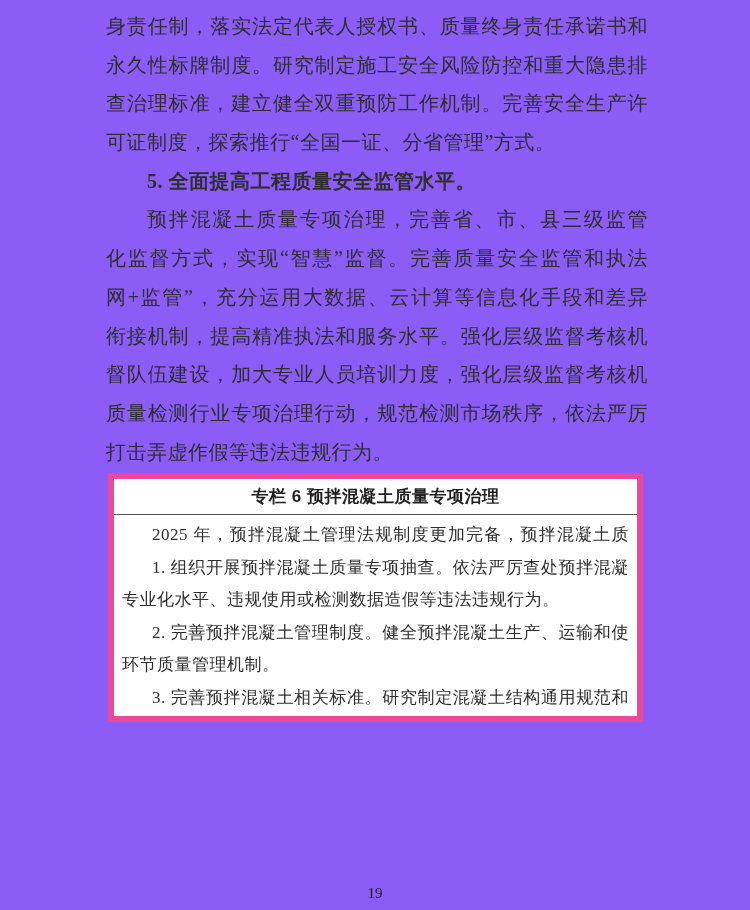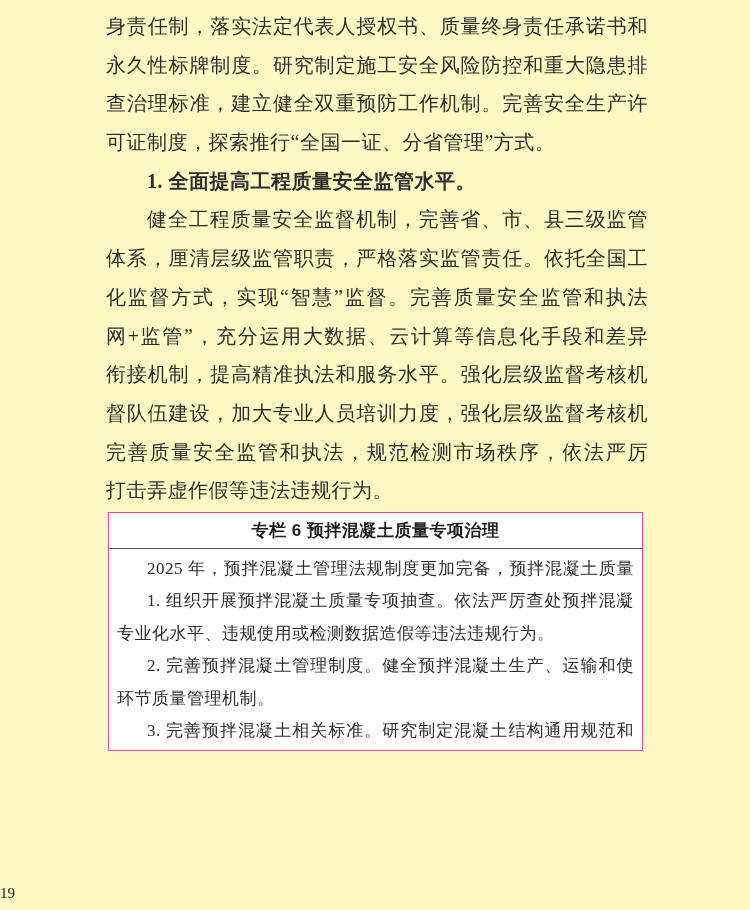--- a/index.html
+++ b/index.html
@@ -1,81 +1,80 @@
 <!DOCTYPE html>
 <html><head>
 <meta charset="utf-8">
 <style>
   html,body { margin:0; padding:0; background:#ffffff; }
   body {
     width:750px; height:910px;
     font-family:"Liberation Serif","DejaVu Serif",serif;
     color:#2e2e2e;
   }
-  .page { position:relative; width:750px; height:910px; overflow:hidden; background:#fef9c3; }
+  .page { position:relative; width:750px; height:910px; overflow:hidden; background:#8b5cf6; }
   .content { position:absolute; left:106px; top:7px; width:542px; }
 
   
   .mline {
     font-size:20px; line-height:38.7px; height:38.7px;
     letter-spacing:0.5px; text-align:justify; overflow:hidden;
     white-space:nowrap;
   }
   .mline.jfy { text-align-last:justify; white-space:normal; }
   .mline.indent { padding-left:41px; }
   .mline.bold { font-weight:bold; }
 
   
   .box {
     margin-left:2px; margin-top:2px; width:535px;
-    border:1px solid #ec4899; box-sizing:border-box; background:#ffffff;
+    border:6px solid #ec4899; box-sizing:border-box; background:#ffffff;
   }
   .box-title {
     height:35px; line-height:35px; text-align:center;
     font-weight:bold; font-size:17px; letter-spacing:0.5px;
     border-bottom:1px solid #565656;
     font-family:"Liberation Sans","DejaVu Sans",sans-serif;
     color:#1f1f1f;
   }
   .box-body { padding:4px 8px 2px 8px; }
   .bline {
     font-size:17px; line-height:32.5px; height:32.5px;
     letter-spacing:0.5px; text-align:justify; overflow:hidden;
     white-space:nowrap;
     font-family:Liberation Serif, serif;
   }
   .bline.jfy { text-align-last:justify; white-space:normal; }
   .bline.indent { padding-left:30px; }
 
   .footer {
     position:absolute; bottom:8px; left:0; width:100%;
-    font-size:15px; color:#1d1d1d;
+    text-align:center; font-size:15px; color:#1d1d1d;
     font-family:"Liberation Serif","DejaVu Serif",serif;
   }
 </style>
 </head>
 <body>
 
 <div class="page">
 
   <div class="content">
 
     <div>
         <div class="mline jfy">身责任制，落实法定代表人授权书、质量终身责任承诺书和</div>
         <div class="mline jfy">永久性标牌制度。研究制定施工安全风险防控和重大隐患排</div>
         <div class="mline jfy">查治理标准，建立健全双重预防工作机制。完善安全生产许</div>
         <div class="mline">可证制度，探索推行“全国一证、分省管理”方式。</div>
-        <div class="mline indent bold">1. 全面提高工程质量安全监管水平。</div>
-        <div class="mline indent jfy">健全工程质量安全监督机制，完善省、市、县三级监管</div>
-        <div class="mline jfy">体系，厘清层级监管职责，严格落实监管责任。依托全国工</div>
+        <div class="mline indent bold">5. 全面提高工程质量安全监管水平。</div>
+        <div class="mline indent jfy">预拌混凝土质量专项治理，完善省、市、县三级监管</div>
         <div class="mline jfy">化监督方式，实现“智慧”监督。完善质量安全监管和执法</div>
         <div class="mline jfy">网+监管”，充分运用大数据、云计算等信息化手段和差异</div>
         <div class="mline jfy">衔接机制，提高精准执法和服务水平。强化层级监督考核机</div>
         <div class="mline jfy">督队伍建设，加大专业人员培训力度，强化层级监督考核机</div>
-        <div class="mline jfy">完善质量安全监管和执法，规范检测市场秩序，依法严厉</div>
+        <div class="mline jfy">质量检测行业专项治理行动，规范检测市场秩序，依法严厉</div>
         <div class="mline">打击弄虚作假等违法违规行为。</div>
       </div>
 
     <div class="box">
       <div class="box-title">专栏 6 预拌混凝土质量专项治理</div>
       <div class="box-body">
           <div class="bline indent jfy">2025 年，预拌混凝土管理法规制度更加完备，预拌混凝土质量</div>
           <div class="bline indent jfy">1. 组织开展预拌混凝土质量专项抽查。依法严厉查处预拌混凝土</div>
           <div class="bline">专业化水平、违规使用或检测数据造假等违法违规行为。</div>
           <div class="bline indent jfy">2. 完善预拌混凝土管理制度。健全预拌混凝土生产、运输和使用</div>

